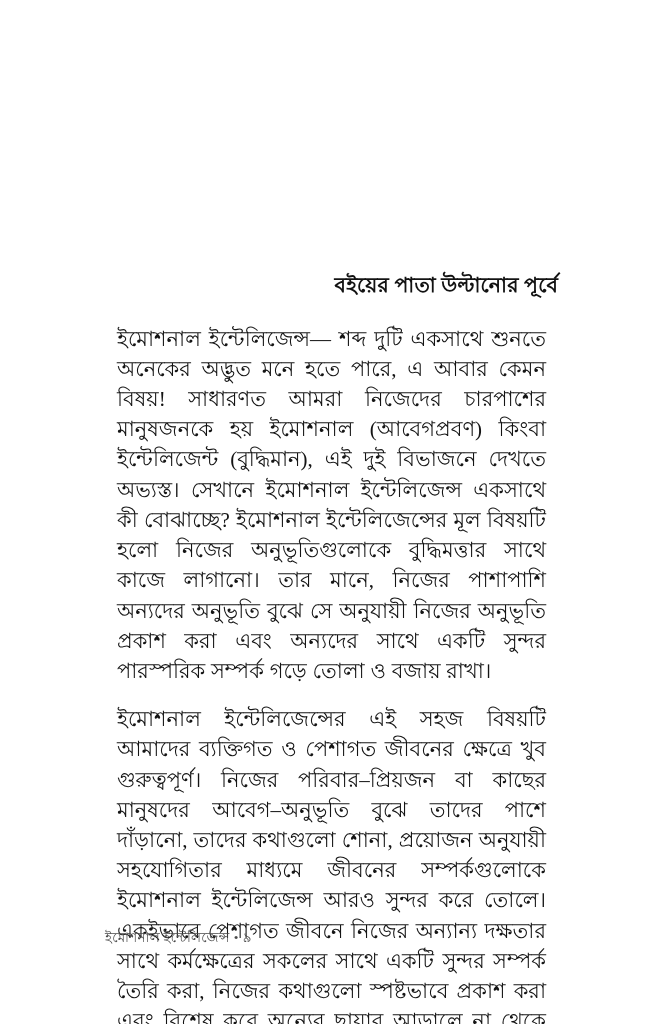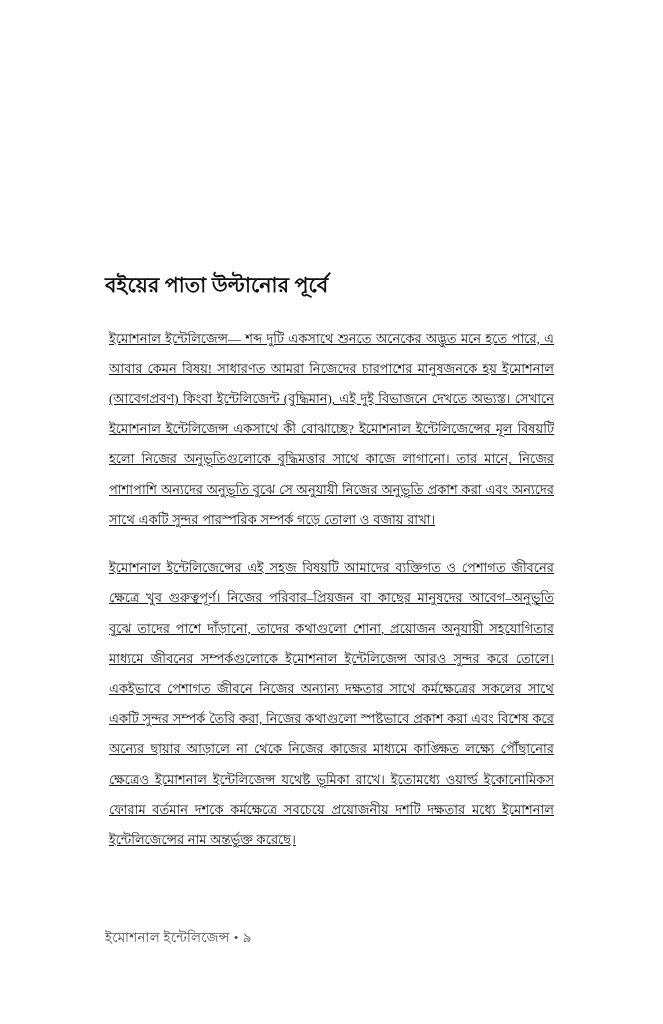--- a/index.html
+++ b/index.html
@@ -32,41 +32,40 @@
   }
 
   .content-column {
     position: absolute;
     left: 105px;
     top: 272px;
     width: 453px;
   }
 
   .chapter-heading {
-    text-align: left;
+    text-align: right;
     font-size: 20.5px;
     font-weight: 700;
     line-height: 1.35;
     letter-spacing: 0.2px;
     margin: 0 0 24px 0;
     color: #121212;
     font-family: "Liberation Serif", "DejaVu Serif", serif;
   }
 
   .body-paragraph {
     text-align: justify;
     text-align-last: left;
-    font-size: 13px;
+    font-size: 21px;
     line-height: 30.2px;
-    margin: 4px;
+    margin: 12px;
     color: #141414;
     word-spacing: 0.5px;
     -webkit-hyphens: none;
     hyphens: none;
-    text-decoration: underline;
   }
 
   .body-paragraph + .body-paragraph {
     margin-top: 18px;
   }
 
   .page-footer {
     position: absolute;
     left: 105px;
     top: 928px;

